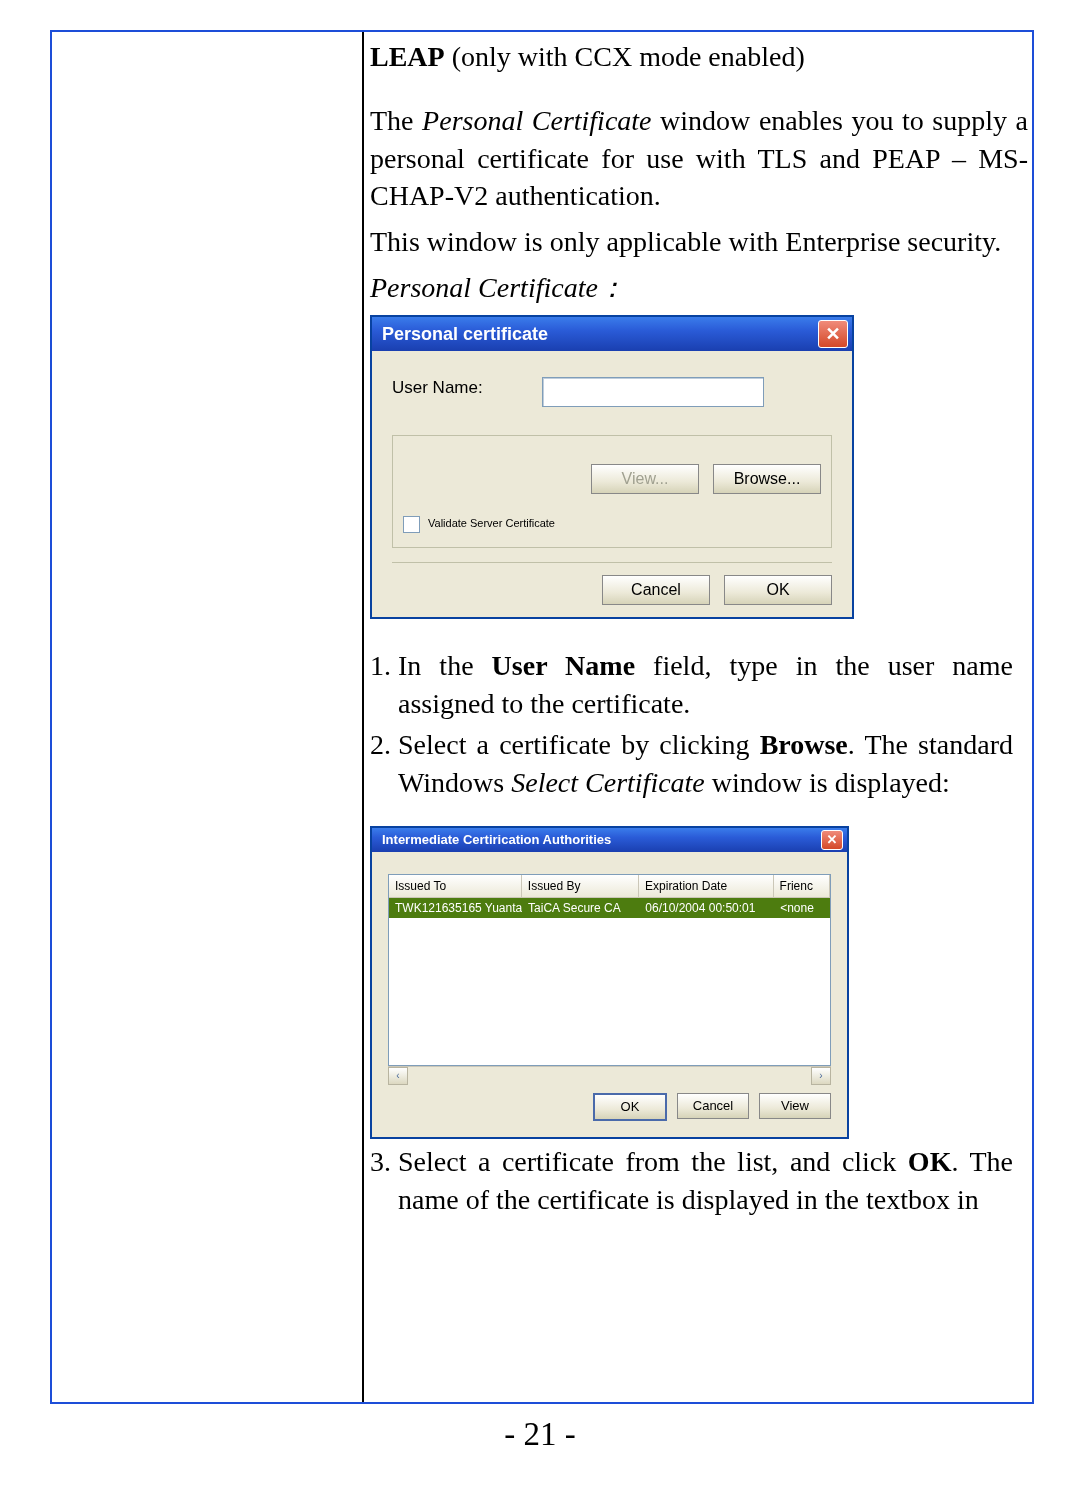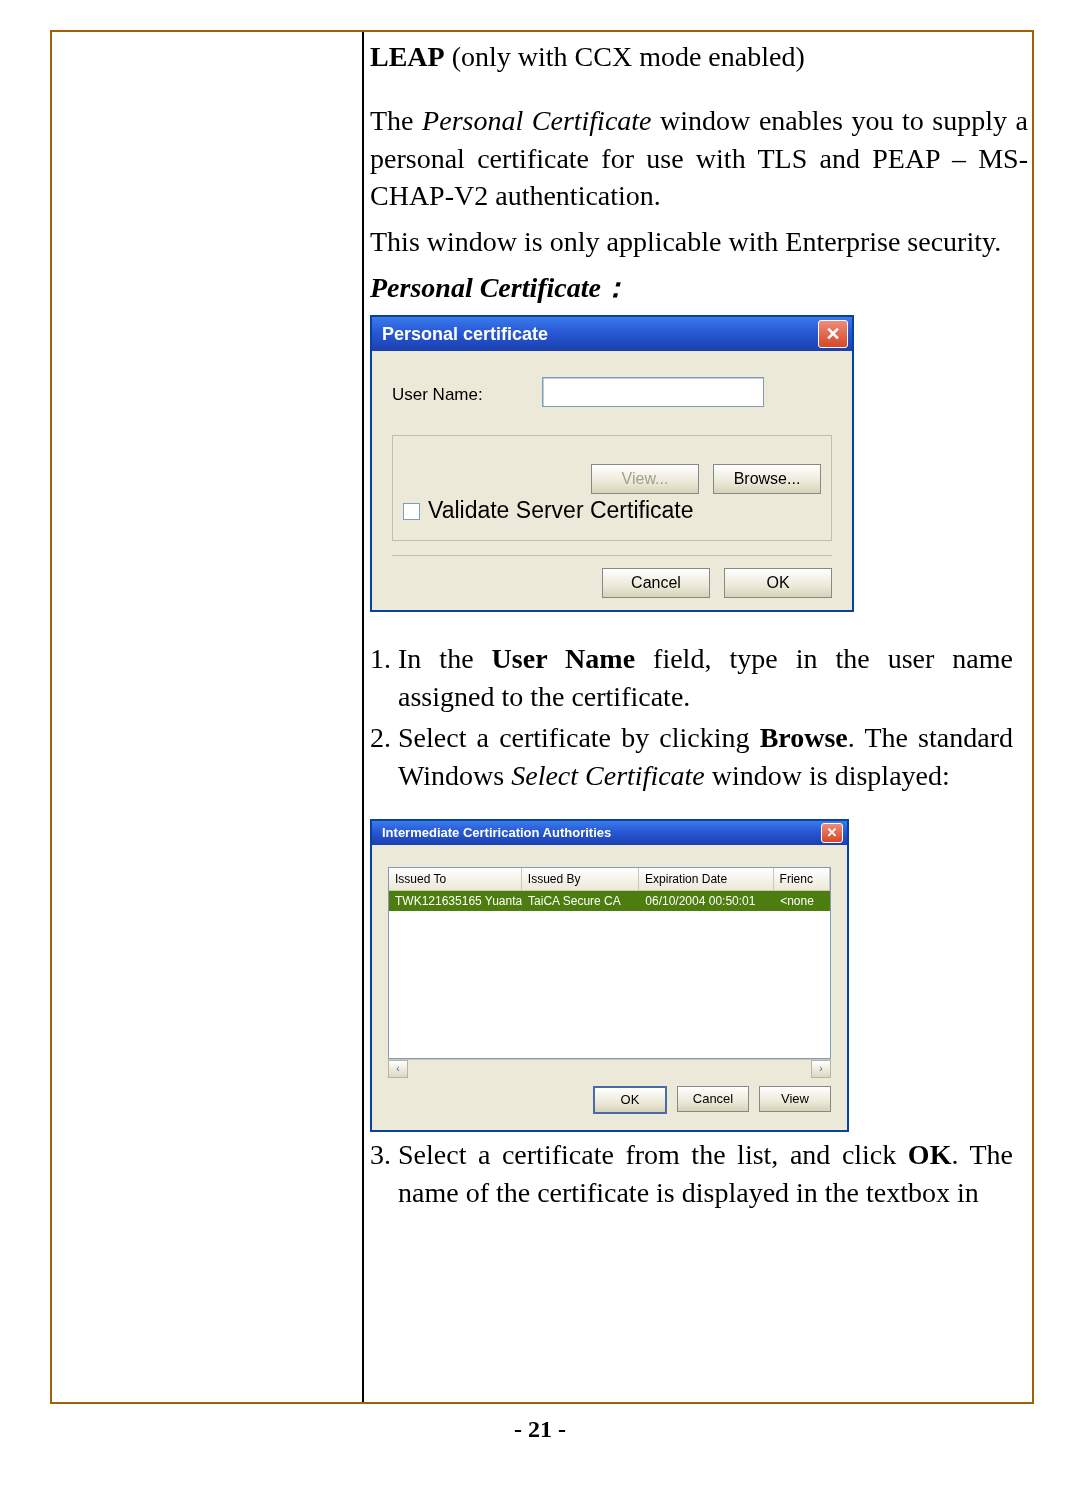--- a/index.html
+++ b/index.html
@@ -1,31 +1,31 @@
 <!DOCTYPE html>
 <html><head>
 <meta charset="utf-8">
 <style>
   html,body{margin:0;padding:0;background:#fff;font-family:"Times New Roman",serif;color:#000}
   .page{width:1080px;height:1486px;box-sizing:border-box;padding:30px 50px 20px 50px;position:relative}
-  .outer-table{border:2px solid #a16207;width:100%;height:1370px;display:flex}
+  .outer-table{border:2px solid #1d4ed8;width:100%;height:1370px;display:flex}
   .left-col{width:310px;border-right:2px solid #000}
   .right-col{flex:1;padding:6px 4px 4px 6px;font-size:28px;line-height:1.35}
   .right-col p{margin:0 0 8px 0}
   .just{text-align:justify}
   .bold{font-weight:bold}
   .ital{font-style:italic}
-  .boldital{font-weight:bold;font-style:italic}
+  .boldital{font-weight:normal;font-style:italic}
   
   .xp-win{width:480px;border:2px solid #0842a0;background:#ece9d8;font-family:Tahoma,Arial,sans-serif;margin:4px 0 0 0}
   .xp-titlebar{height:34px;background:linear-gradient(to bottom,#3a7ceb 0%,#2a5bd7 40%,#1a3fb0 100%);display:flex;align-items:center;justify-content:space-between;padding:0 4px 0 10px}
   .xp-title{color:#fff;font-weight:bold;font-size:18px}
   .xp-close{width:28px;height:26px;background:linear-gradient(to bottom,#f08b7a,#d44828);border:1px solid #fff;border-radius:3px;display:flex;align-items:center;justify-content:center;color:#fff;font-weight:bold;font-size:18px}
   .xp-body{padding:26px 20px 12px 20px}
-  .xp-row{display:flex;align-items:flex-end;margin-bottom:28px}
+  .xp-row{display:flex;align-items:flex-start;margin-bottom:28px}
   .xp-lbl{font-size:17px;color:#000;width:150px}
   .xp-input{width:220px;height:28px;border:1px solid #7f9db9;background:#fff;box-shadow:inset 1px 1px 0 #bfcddb}
   .xp-group{border:1px solid #c0c0a8;padding:10px 10px 14px 10px}
   .xp-group-text{font-size:17px;background:#ece9d8;display:inline-block;padding:0 4px}
   .xp-btnrow{display:flex;justify-content:flex-end;gap:14px;margin-top:18px}
   .xp-btn{width:106px;height:28px;border:1px solid #888;background:linear-gradient(to bottom,#fff,#ece9d8 60%,#d6d3b8);font-size:16px;display:flex;align-items:center;justify-content:center;color:#000}
   .xp-btn.dis{color:#a0a090}
   .xp-chk{width:15px;height:15px;border:1px solid #7f9db9;background:#fff;display:inline-block;margin-right:8px;vertical-align:middle}
   .xp-bottom{border-top:1px solid #c0c0a8;margin-top:14px;padding-top:12px;display:flex;justify-content:flex-end;gap:14px}
   
@@ -37,21 +37,21 @@
   .list-head{display:flex;background:linear-gradient(to bottom,#fff,#ece9d8);border-bottom:1px solid #cbc7b8}
   .list-head div{padding:3px 6px;border-right:1px solid #cbc7b8;font-size:12px;color:#000}
   .list-row{display:flex;background:#4d7c0f;color:#fff}
   .list-row div{padding:2px 6px;font-size:12px;white-space:nowrap;overflow:hidden}
   .c1{width:138px}.c2{width:120px}.c3{width:140px}.c4{width:50px}
   .scroll-h{height:18px;background:#ece9d8;border-top:1px solid #cbc7b8;display:flex;align-items:center}
   .sc-arrow{width:18px;height:16px;background:linear-gradient(to bottom,#fff,#dcd8c0);border:1px solid #b8b4a0;font-size:10px;display:flex;align-items:center;justify-content:center;color:#4a6a9a}
   .sc-track{flex:1;height:16px;background:#ece9d8}
   .xp-win.small .xp-body{padding:16px}
   .xp-win.small .xp-btn{width:70px;height:24px;font-size:13px}
-  .footer{text-align:center;font-size:24px;font-weight:bold;margin-top:12px}
+  .footer{text-align:center;font-size:33px;font-weight:normal;margin-top:12px}
   ol{margin:4px 15px 0 0;padding-left:28px}
   ol li{margin-bottom:4px;text-align:justify}
 </style>
 </head>
 <body>
 
 <div class="page">
   <div class="outer-table">
     <div class="left-col"></div>
     <div class="right-col">
@@ -74,21 +74,21 @@
         <div class="xp-body">
           <div class="xp-row">
             <span class="xp-lbl">User Name:</span>
             <span class="xp-input"></span>
           </div>
           <div class="xp-group">
             <div class="xp-btnrow" style="">
               <span class="xp-btn dis">View...</span>
               <span class="xp-btn">Browse...</span>
             </div>
-            <div style="margin-top:1px;font-size:23px">
+            <div style="margin-top:22px;font-size:11px">
               <span class="xp-chk"></span><span>Validate Server Certificate</span>
             </div>
           </div>
           <div class="xp-bottom">
             <span class="xp-btn">Cancel</span>
             <span class="xp-btn">OK</span>
           </div>
         </div>
       </div>
 

